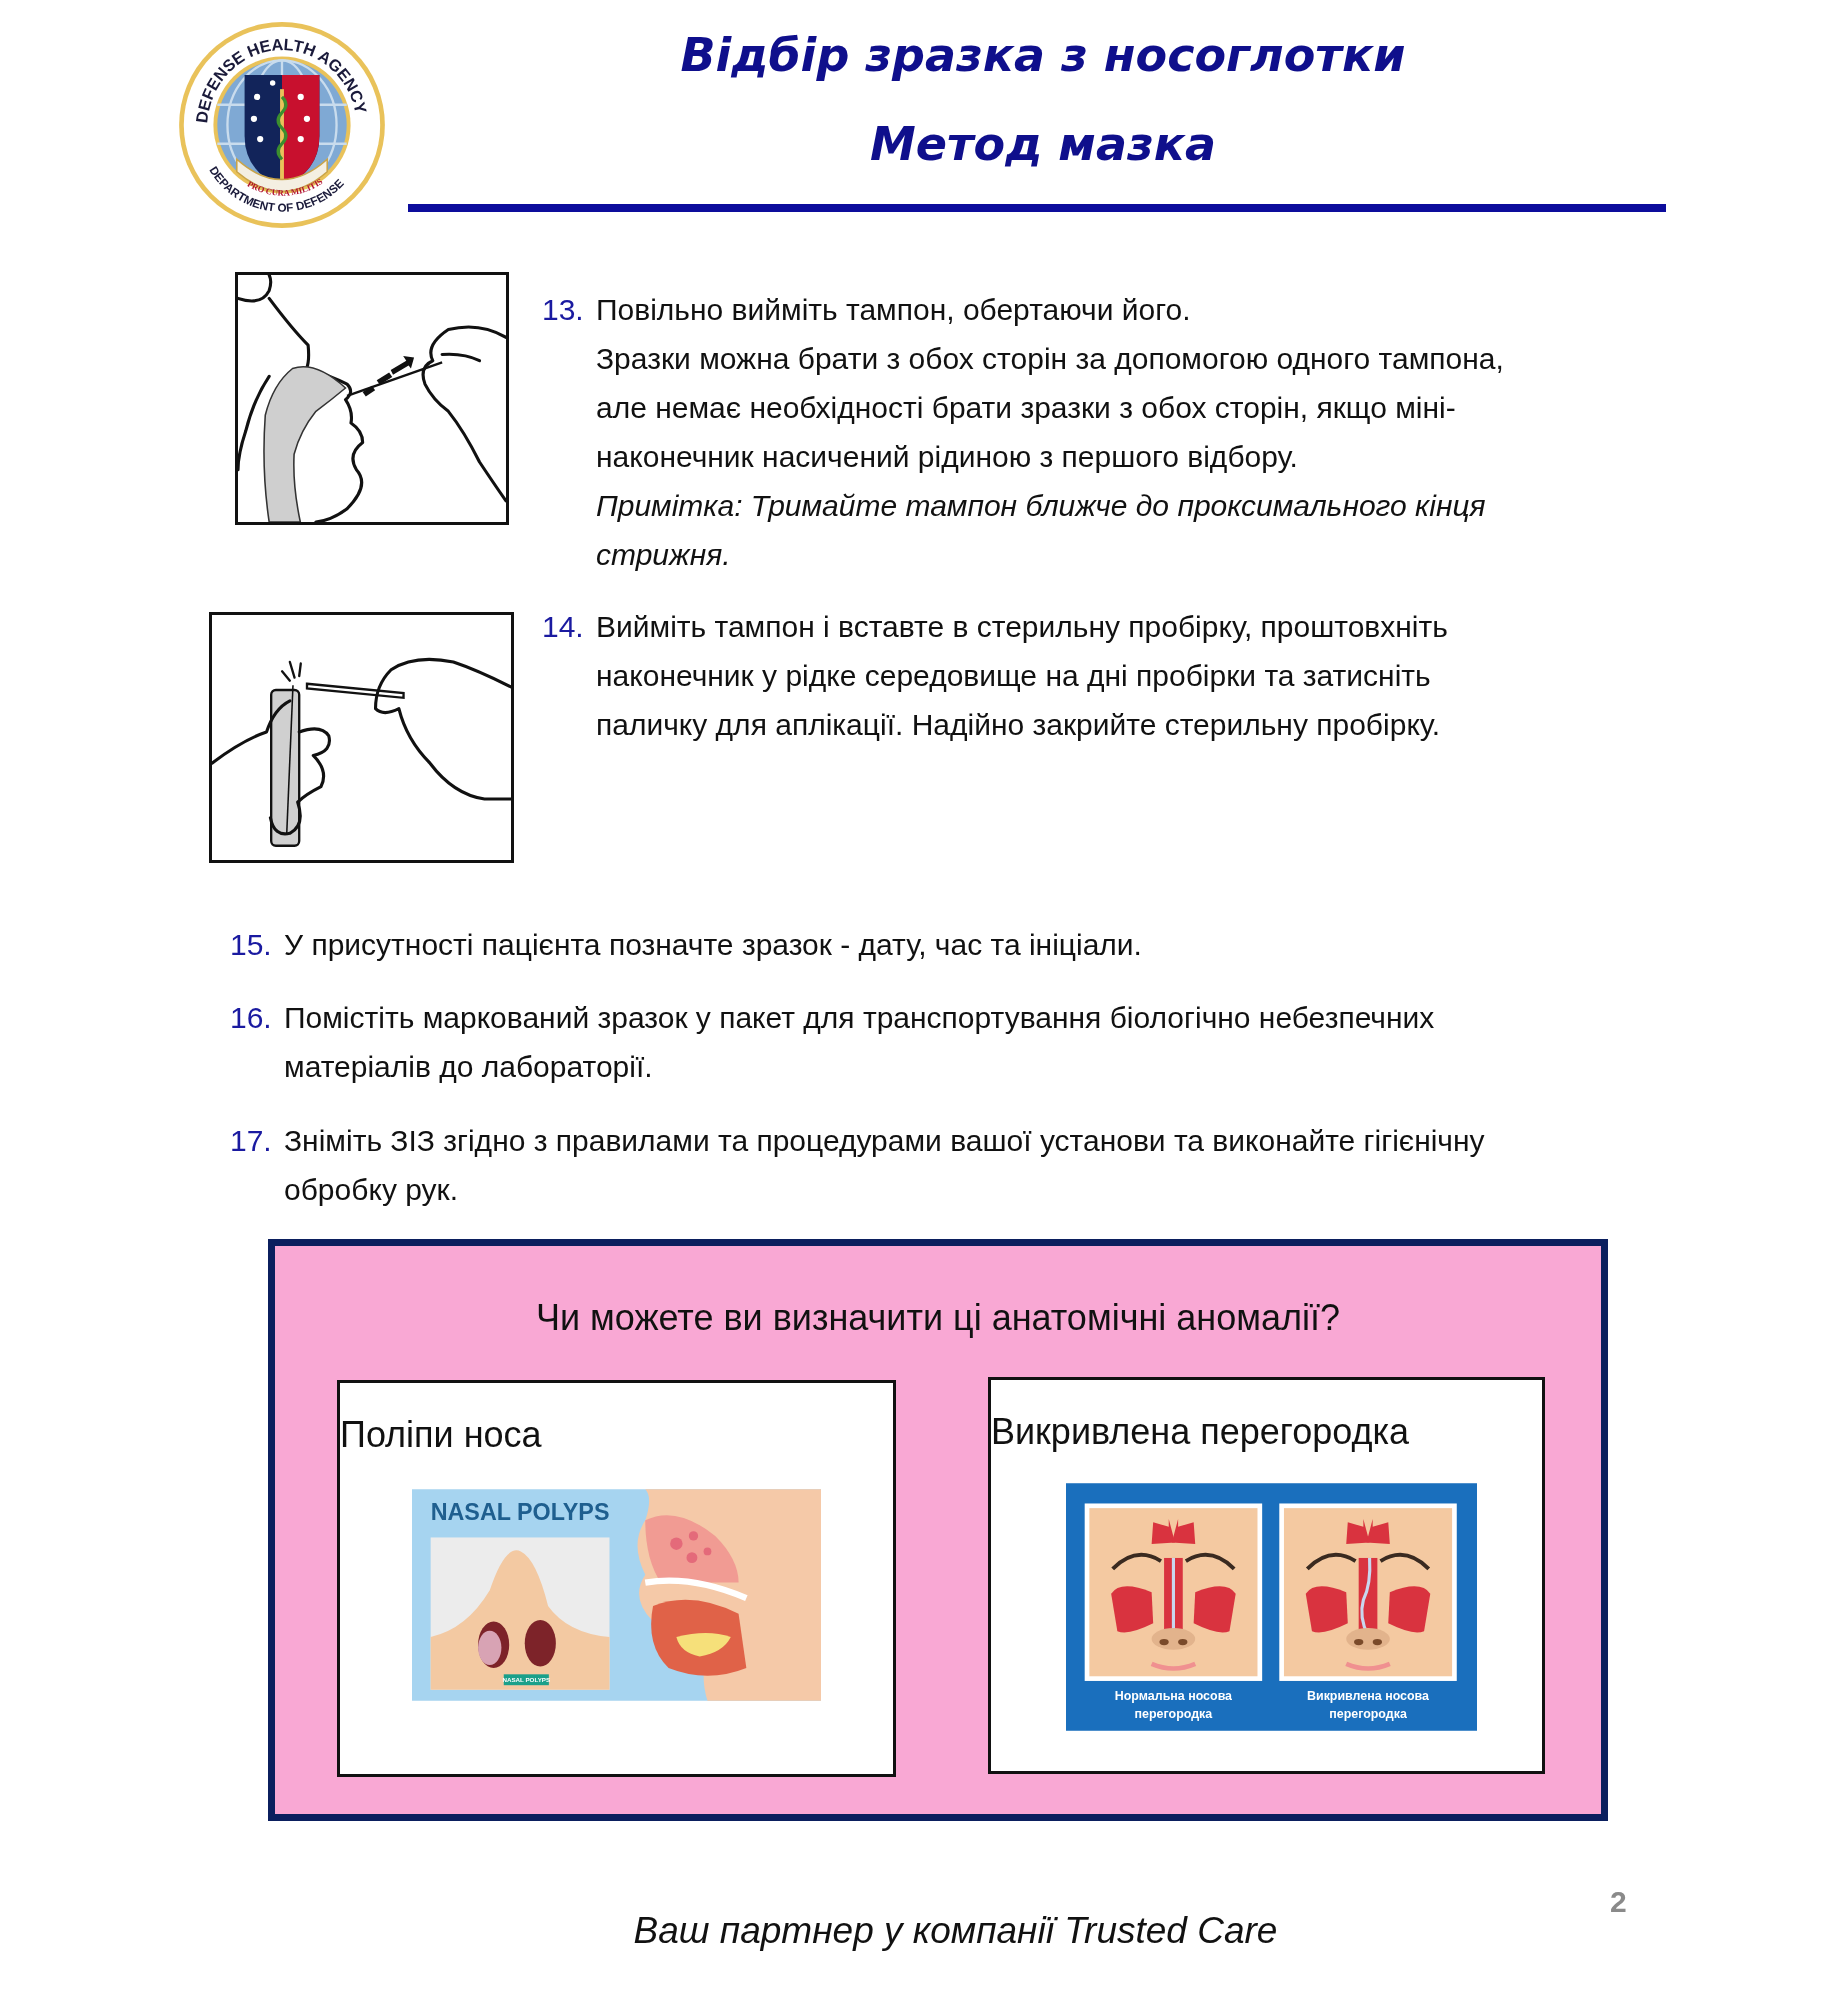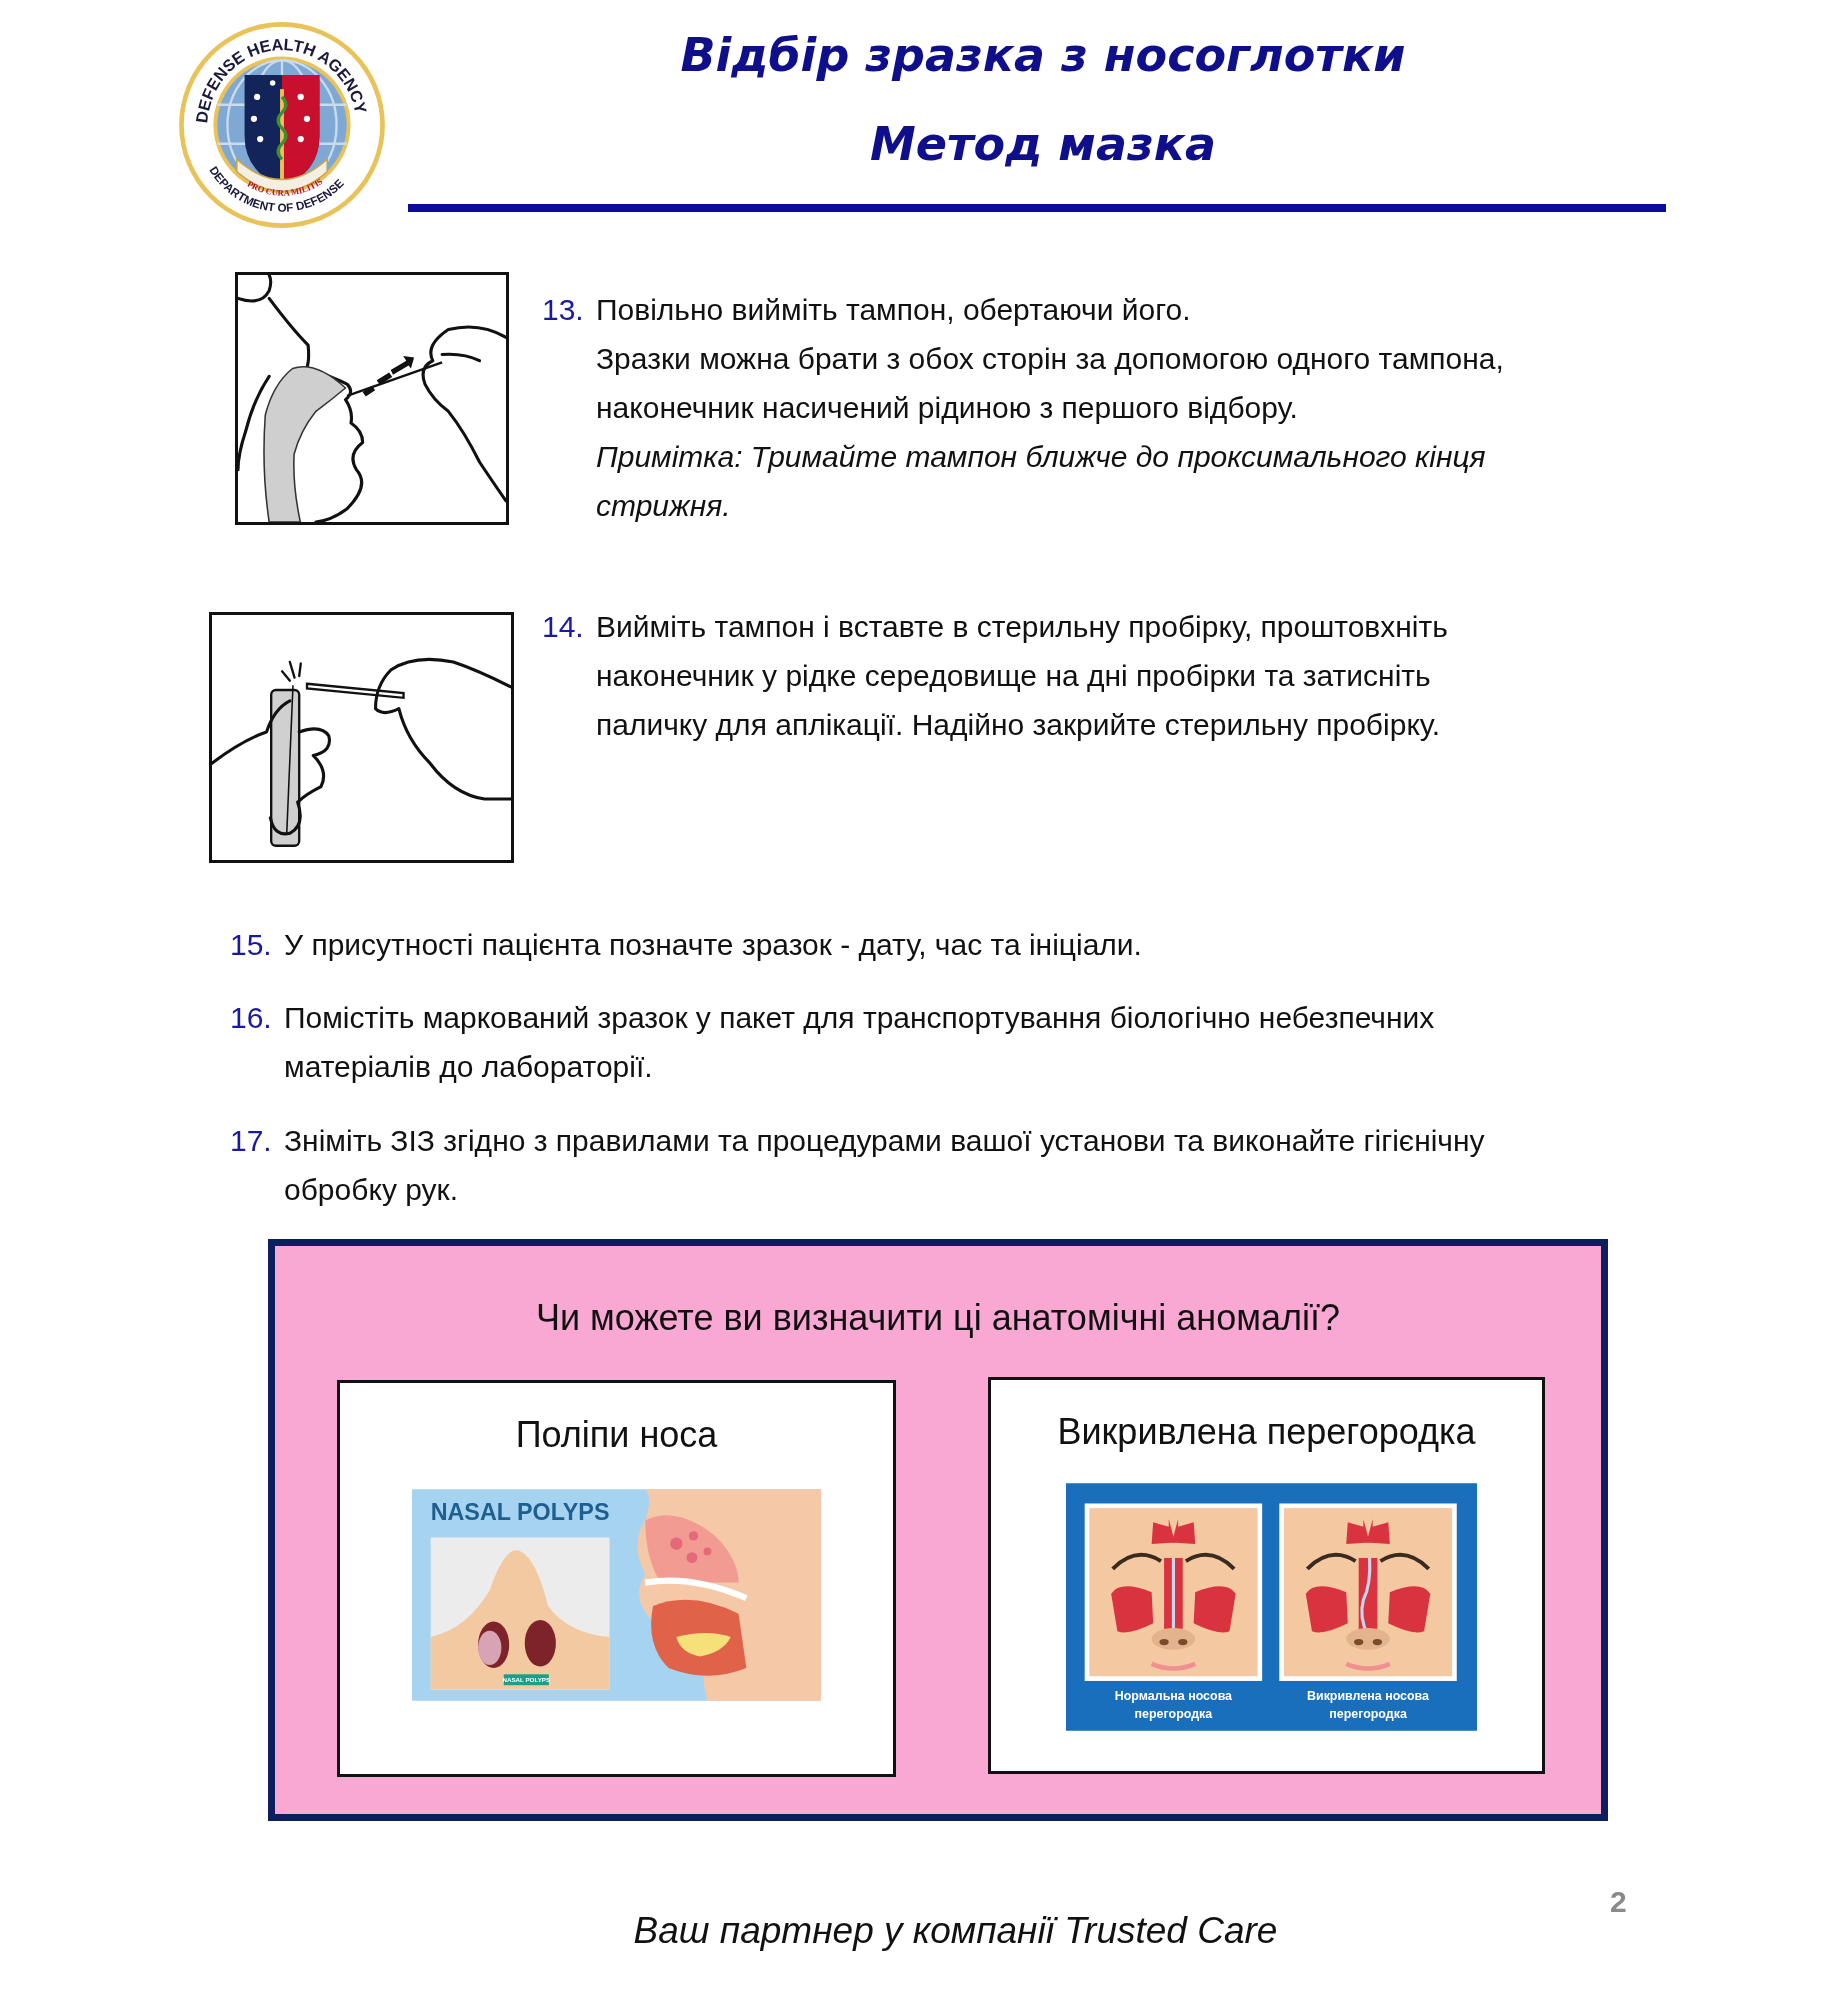--- a/index.html
+++ b/index.html
@@ -29,21 +29,21 @@
   .s15 { left: 230px; top: 920px; }
   .s16 { left: 230px; top: 993px; }
   .s17 { left: 230px; top: 1116px; }
 
   
   .quiz { position: absolute; left: 268px; top: 1239px; width: 1340px; height: 582px; border: 7px solid #0b1f5e; box-sizing: border-box; background: #f9a8d4; }
   .quiz-title { position: absolute; left: 0; width: 100%; top: 51px; text-align: center; font-size: 36px; font-family: "Liberation Sans", sans-serif; }
   .card { position: absolute; border: 3.1px solid #111; box-sizing: border-box; background: #fff; }
   .card.c1 { left: 62px; top: 134px; width: 559px; height: 397px; }
   .card.c2 { left: 713px; top: 131px; width: 557px; height: 397px; }
-  .card-title { position: absolute; width: 100%; left: 0; top: 31px; text-align: center; font-size: 36px; font-family: "Liberation Sans", sans-serif; }
+  .card-title { position: absolute; width: 100%; left: 0; top: 31px; text-align: left; font-size: 36px; font-family: "Liberation Sans", sans-serif; }
   .card-img { position: absolute; }
   .card.c1 .card-img { left: 72px; top: 106px; width: 409px; height: 212px; }
   .card.c2 .card-img { left: 75px; top: 103px; width: 411px; height: 248px; }
   .card-img svg { width: 100%; height: 100%; display: block; }
 
   
   .page-num { position: absolute; left: 1610px; top: 1885px; font-size: 30px; font-weight: bold; color: #8a8a8a; font-family: "Liberation Sans", sans-serif; }
   .footer { position: absolute; left: 0; width: 100%; top: 1910px; text-align: center; font-size: 37px; font-style: italic; font-family: "Liberation Sans", sans-serif; padding-left: 70px; box-sizing: border-box; }
 </style>
 </head>
@@ -112,20 +112,21 @@
       <path d="M 160 150 l 12 -8 l 4 6 l -12 8 z"></path>
     </g>
   </svg>
 </div>
 
 <div class="step s13">
   <span class="num">13.</span>
   <div class="body">
     <span class="line">Повільно вийміть тампон, обертаючи його.</span>
     <span class="line">Зразки можна брати з обох сторін за допомогою одного тампона,</span>
+    <span class="line">але немає необхідності брати зразки з обох сторін, якщо міні-</span>
     <span class="line">наконечник насичений рідиною з першого відбору.</span>
     <span class="line note">Примітка: Тримайте тампон ближче до проксимального кінця</span>
     <span class="line note">стрижня.</span>
   </div>
 </div>
 
 <div class="illus i14">
   <svg viewBox="0 0 384 314">
     <rect x="76" y="96" width="36" height="200" rx="6" fill="#d0d0d0" stroke="#111" stroke-width="3"></rect>
     <line x1="104" y1="90" x2="96" y2="280" stroke="#111" stroke-width="2"></line>

